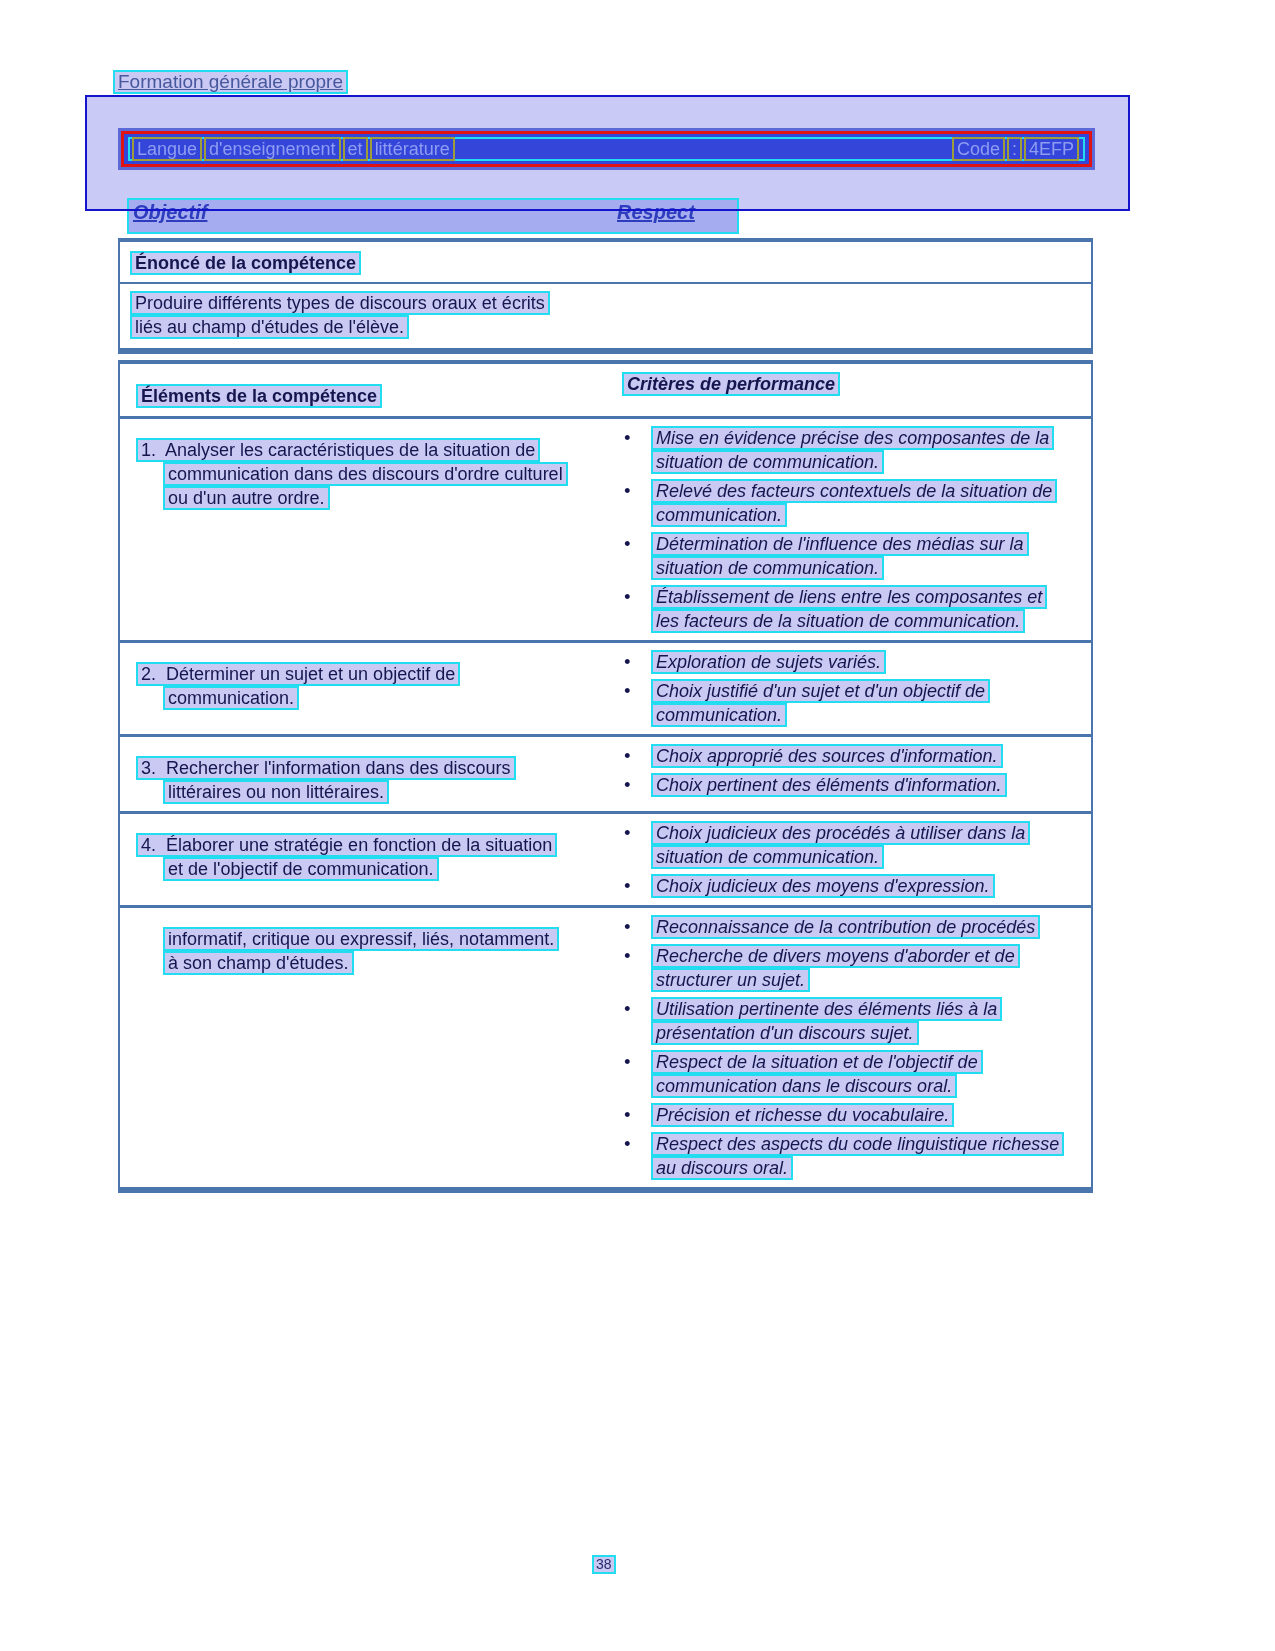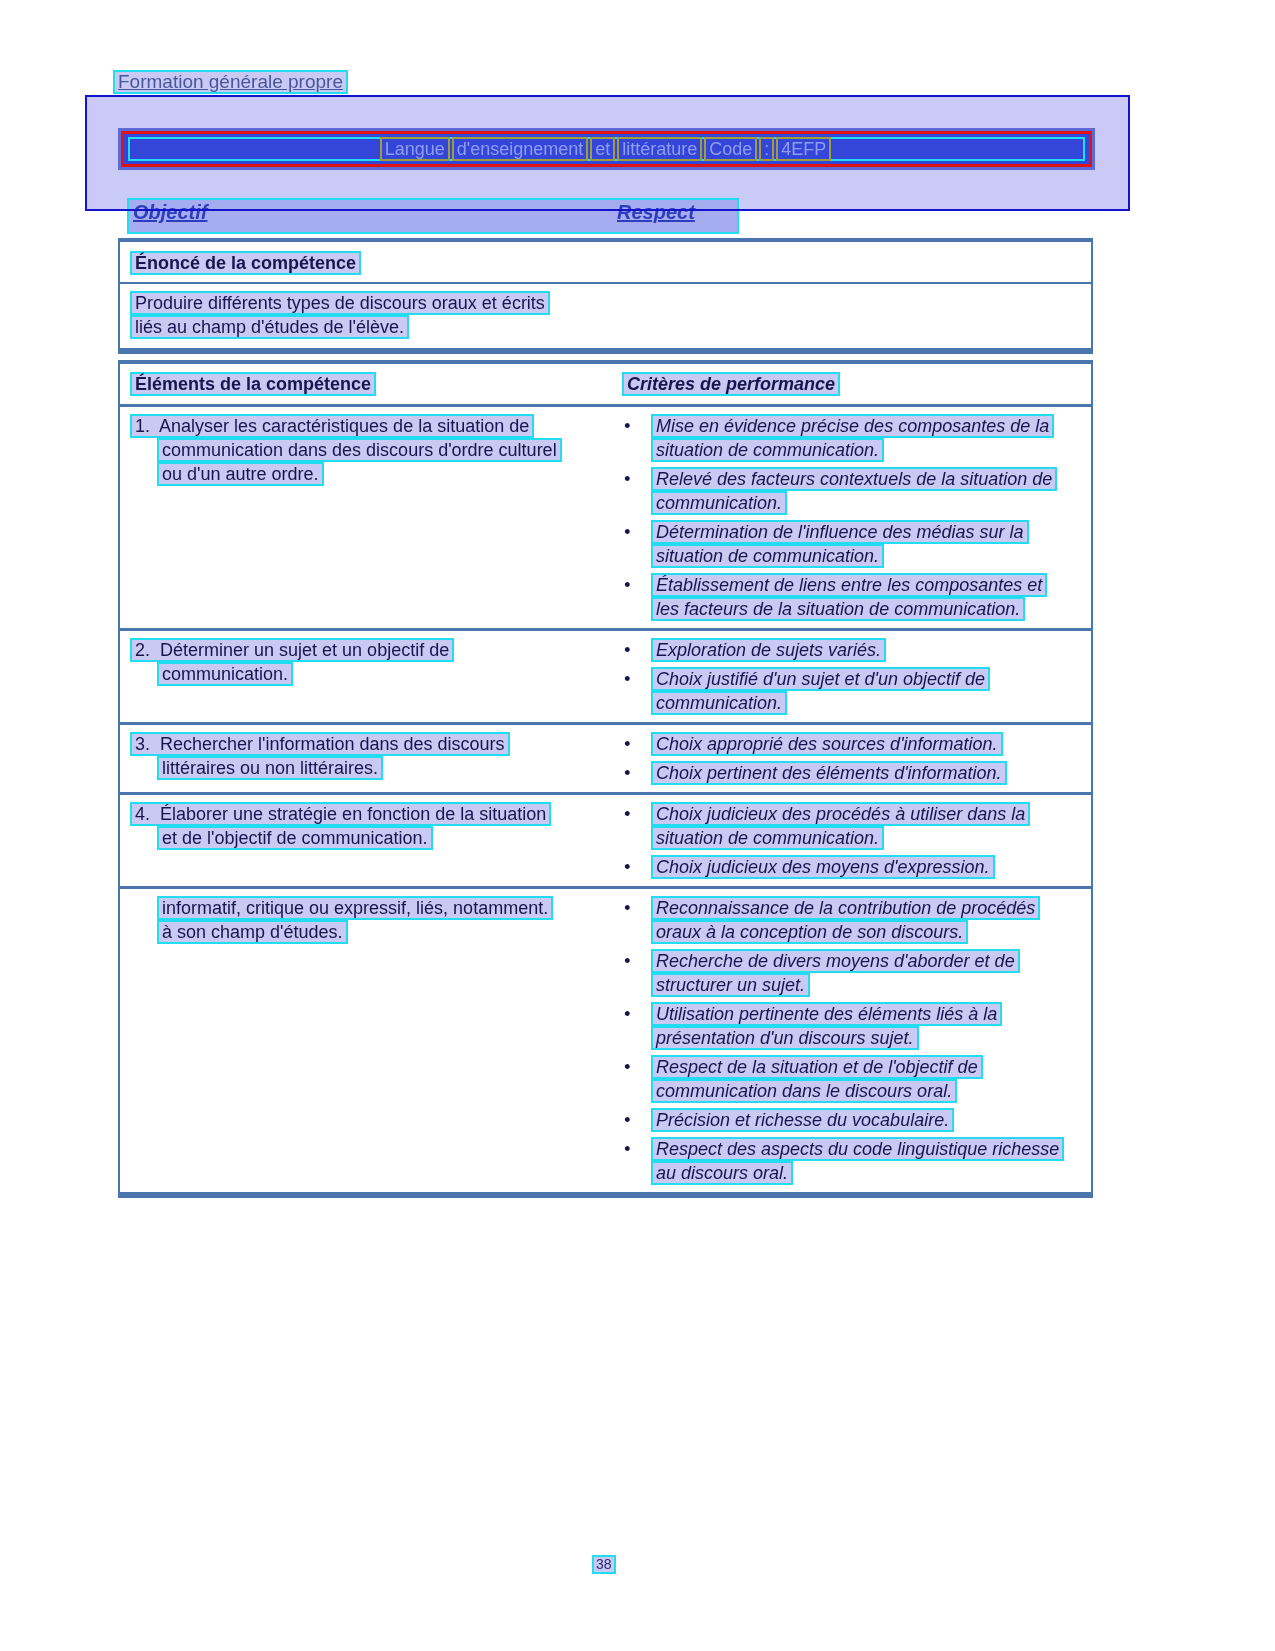--- a/index.html
+++ b/index.html
@@ -20,21 +20,21 @@
   .panel { position:absolute; left:85px; top:95px; width:1045px; height:116px;
            background:#cacaf7; border:2px solid #1414cc; box-sizing:border-box; }
   .panel-underline { position:absolute; left:85px; top:209px; width:1045px; height:2px;
            background:#1414cc; z-index:4; }
 
   
   .bar-outer { position:absolute; left:118px; top:128px; width:977px; height:42px;
            background:#5d69d6; padding:3px; box-sizing:border-box; z-index:2; }
   .bar-red { border:3px solid #e01212; background:#3446da; height:100%; box-sizing:border-box; position:relative; }
   .bar-line { position:absolute; left:4px; right:4px; top:3px; bottom:3px; border:2px solid #22dcf0;
-           display:flex; align-items:center; justify-content:center; padding:0 2px; }
+           display:flex; align-items:center; justify-content:space-between; padding:0 2px; }
   .bar-group { display:flex; align-items:center; }
   .bar-word { border:2px solid #9d9d3c; color:#8f9cf1; font-size:18px; padding:0 3px; margin-right:2px;
            display:inline-block; line-height:20px; white-space:nowrap; }
 
   
   .heading-box { position:absolute; left:127px; top:198px; width:612px; height:36px;
            background:#a6acf0; border:2px solid #22dcf0; box-sizing:border-box; z-index:3; }
   .heading-label { position:absolute; top:1px; left:4px; font-size:20px; font-weight:bold; font-style:italic;
            text-decoration:underline; color:#2e3dbd; z-index:6; white-space:nowrap; }
   .heading-label.standard { left:488px; }
@@ -42,21 +42,21 @@
   
   .tbl { position:absolute; left:118px; width:975px; box-sizing:border-box; background:#ffffff;
          border:2px solid #4a75ad; border-top-width:4px; border-bottom-width:6px; }
   .tbl1 { top:238px; }
   .tbl1-header { padding:9px 0 7px 10px; border-bottom:2px solid #4a75ad; }
   .tbl1-body { padding:7px 0 9px 10px; }
 
   .tbl2 { top:360px; }
   .t2-header { display:flex; padding:8px 0; }
   .t2-row { display:flex; padding:7px 0; border-top:3px solid #4a75ad; }
-  .t2-left { width:497px; padding-left:10px; box-sizing:border-box; flex:0 0 497px; }
+  .t2-left { width:497px; padding-left:16px; box-sizing:border-box; flex:0 0 497px;margin-top:12px; }
   .t2-right { flex:1; padding-left:5px; padding-right:4px;font-style:italic; }
   .t2-left .line.cont { padding-left:27px; }
   .crit { display:flex; margin-bottom:5px; }
   .crit:last-child { margin-bottom:0; }
   .bullet { flex:0 0 27px; width:27px; font-size:18px; line-height:24px; color:#16164f; padding-left:2px; }
   .crit-lines { flex:1; }
 
   
   .footer { position:absolute; left:592px; top:1555px; }
   .footer .hl { font-size:14px; line-height:15px; padding:0 2px; color:#2b2b6b; }
@@ -223,21 +223,20 @@
         <div class="t2-row">
           <div class="t2-left">
             <div class="line cont"><span class="hl">informatif, critique ou expressif, liés, notamment.</span></div>
             <div class="line cont"><span class="hl">à son champ d'études.</span></div>
           </div>
           <div class="t2-right">
             <div class="crit">
               <span class="bullet">•</span>
               <div class="crit-lines">
                 <div class="line"><span class="hl">Reconnaissance de la contribution de procédés</span></div>
-                <div class="line"><span class="hl">oraux à la conception de son discours.</span></div>
               </div>
             </div>
             <div class="crit">
               <span class="bullet">•</span>
               <div class="crit-lines">
                 <div class="line"><span class="hl">Recherche de divers moyens d'aborder et de</span></div>
                 <div class="line"><span class="hl">structurer un sujet.</span></div>
               </div>
             </div>
             <div class="crit">

